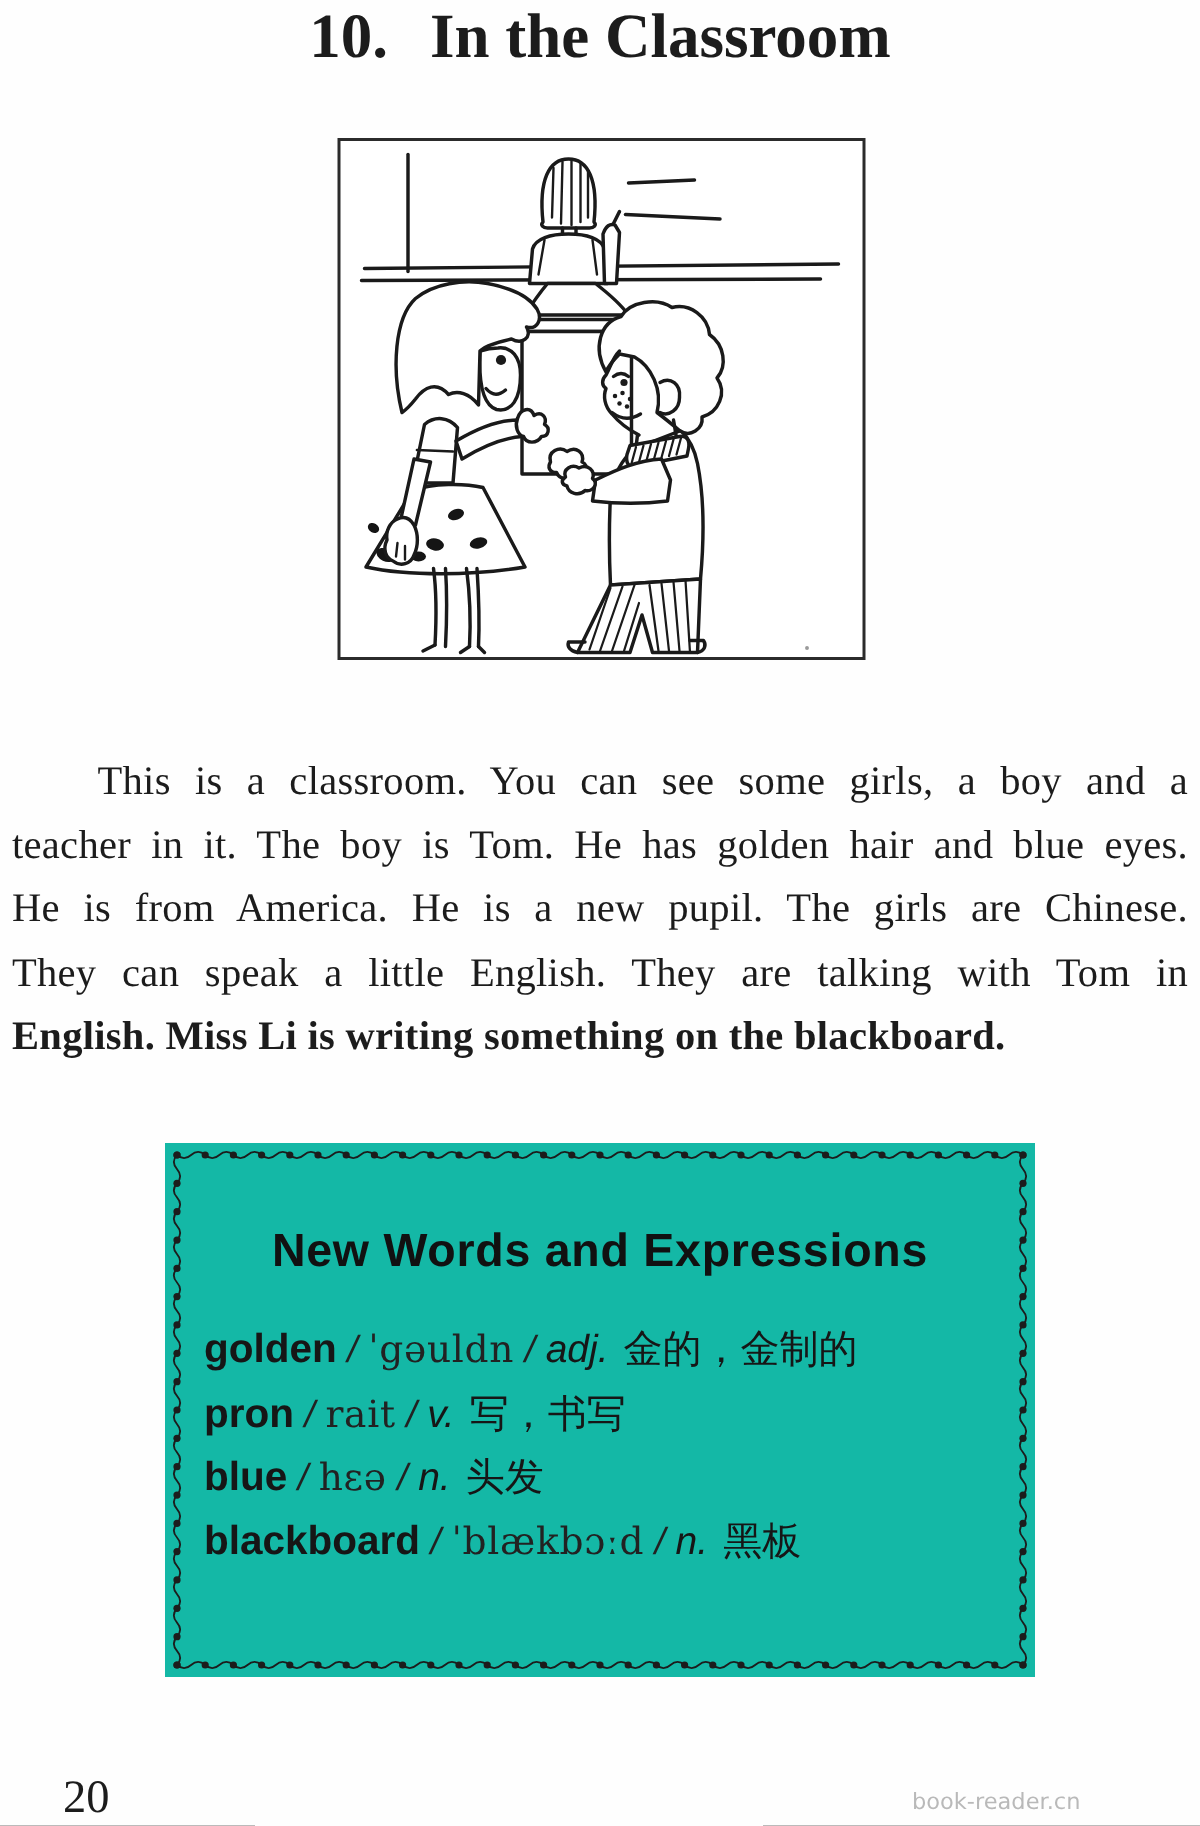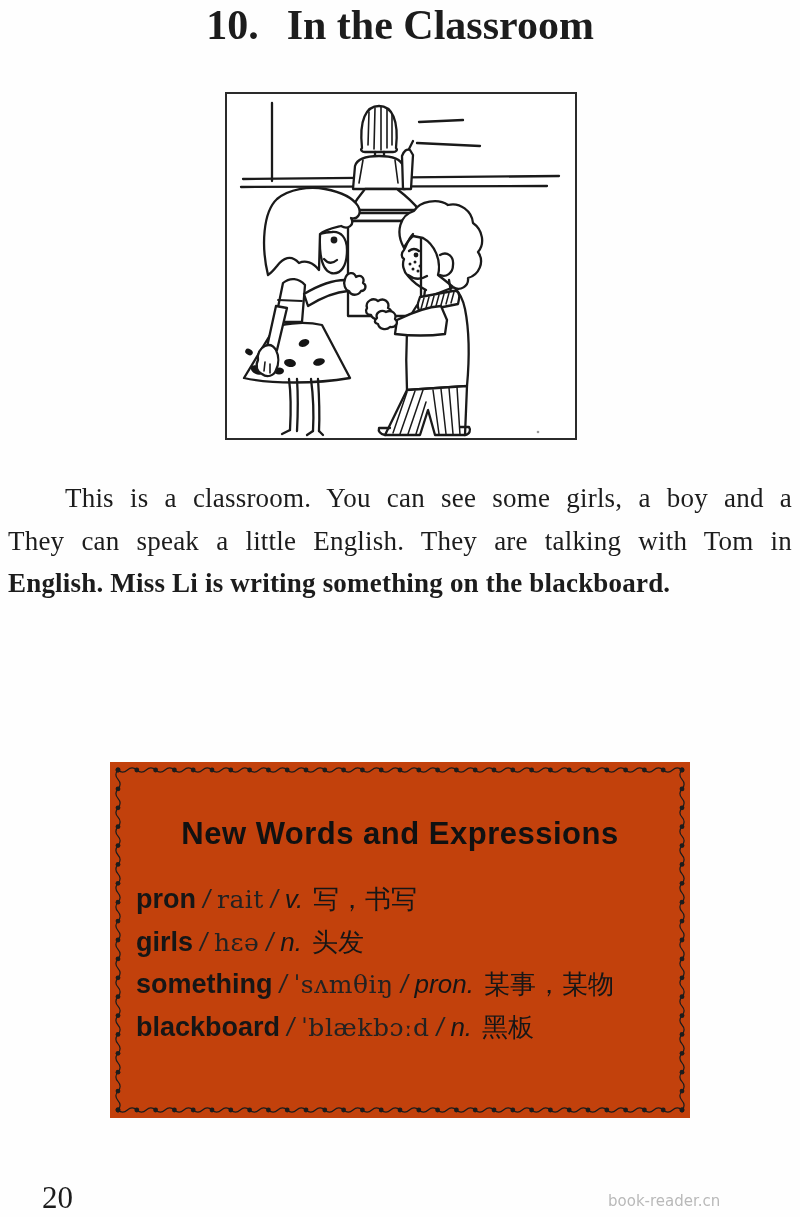--- a/index.html
+++ b/index.html
@@ -16,30 +16,30 @@
   }
   .title-num{margin-right:28px;}
   
   .illus{
     position:absolute; left:225px; top:92px; width:348px; height:344px;
     border:2px solid #2b2b2b; background:#fff;
   }
   .illus svg{display:block;}
   
   .story{
-    position:absolute; left:8px; top:477px; width:784px;
+    position:absolute; left:8px; top:499px; width:784px;
     font-size:27px; line-height:42.5px; letter-spacing:.2px;
   }
   .pline{text-align:justify; text-align-last:justify; white-space:normal;}
   .pline.first{text-indent:57px;}
   .pline.last{text-align-last:left;font-weight:bold;}
   
   .vbox{
     position:absolute; left:110px; top:762px; width:580px; height:356px;
-    background:#c2410c;
+    background:#14b8a6;
   }
   .vborder{position:absolute; left:0; top:0;}
   .vhead{
     position:absolute; left:0; top:54px; width:100%;
     text-align:center; font-family:"Liberation Sans", sans-serif;
     font-weight:bold; font-size:31px; letter-spacing:.5px; color:#111;
   }
   .ventries{position:absolute; left:26px; top:116px; width:530px;}
   .vrow{height:42.6px; line-height:42.6px; white-space:nowrap;}
   .vword{
@@ -151,20 +151,22 @@
         <path d="M180,296 L240,292 L238,341 L208,341 L201,316 L193,341 L158,341 Z" fill="#fff"></path>
         <path d="M166,339 L180,298 M173,340 L188,297 M181,340 L196,296 M189,340 L199,308 M212,340 L206,296 M219,340 L214,295 M226,340 L222,294 M233,341 L230,293" stroke-width="1.5"></path>
         <path d="M158,341 C153,340 151,337 152,334 L163,334 M238,341 C243,340 244,336 242,333 L233,333"></path>
         <circle cx="311" cy="338" r="1.3" fill="#9a9a9a" stroke="none"></circle>
       </g>
     </svg>
   </div>
 
   <div class="story">
     <div class="pline first">This is a classroom. You can see some girls, a boy and a</div>
+    <div class="pline">teacher in it. The boy is Tom. He has golden hair and blue eyes.</div>
+    <div class="pline">He is from America. He is a new pupil. The girls are Chinese.</div>
     <div class="pline">They can speak a little English. They are talking with Tom in</div>
     <div class="pline last">English. Miss Li is writing something on the blackboard.</div>
   </div>
 
   <div class="vbox">
     <svg id="vocab-border" class="vborder" width="580" height="356" viewBox="0 0 580 356">
         <path d="M8 8 Q12.7 12.2 17.4 8.0 Q22.1 3.8 26.8 8.0 Q31.5 12.2 36.2 8.0 Q40.9 3.8 45.6 8.0 Q50.3 12.2 55.0 8.0 Q59.7 3.8 64.4 8.0 Q69.1 12.2 73.8 8.0 Q78.5 3.8 83.2 8.0 Q87.9 12.2 92.6 8.0 Q97.3 3.8 102.0 8.0 Q106.7 12.2 111.4 8.0 Q116.1 3.8 120.8 8.0 Q125.5 12.2 130.2 8.0 Q134.9 3.8 139.6 8.0 Q144.3 12.2 149.0 8.0 Q153.7 3.8 158.4 8.0 Q163.1 12.2 167.8 8.0 Q172.5 3.8 177.2 8.0 Q181.9 12.2 186.6 8.0 Q191.3 3.8 196.0 8.0 Q200.7 12.2 205.4 8.0 Q210.1 3.8 214.8 8.0 Q219.5 12.2 224.2 8.0 Q228.9 3.8 233.6 8.0 Q238.3 12.2 243.0 8.0 Q247.7 3.8 252.4 8.0 Q257.1 12.2 261.8 8.0 Q266.5 3.8 271.2 8.0 Q275.9 12.2 280.6 8.0 Q285.3 3.8 290.0 8.0 Q294.7 12.2 299.4 8.0 Q304.1 3.8 308.8 8.0 Q313.5 12.2 318.2 8.0 Q322.9 3.8 327.6 8.0 Q332.3 12.2 337.0 8.0 Q341.7 3.8 346.4 8.0 Q351.1 12.2 355.8 8.0 Q360.5 3.8 365.2 8.0 Q369.9 12.2 374.6 8.0 Q379.3 3.8 384.0 8.0 Q388.7 12.2 393.4 8.0 Q398.1 3.8 402.8 8.0 Q407.5 12.2 412.2 8.0 Q416.9 3.8 421.6 8.0 Q426.3 12.2 431.0 8.0 Q435.7 3.8 440.4 8.0 Q445.1 12.2 449.8 8.0 Q454.5 3.8 459.2 8.0 Q463.9 12.2 468.6 8.0 Q473.3 3.8 478.0 8.0 Q482.7 12.2 487.4 8.0 Q492.1 3.8 496.8 8.0 Q501.5 12.2 506.2 8.0 Q510.9 3.8 515.6 8.0 Q520.3 12.2 525.0 8.0 Q529.7 3.8 534.4 8.0 Q539.1 12.2 543.8 8.0 Q548.5 3.8 553.2 8.0 Q557.9 12.2 562.6 8.0 Q567.3 3.8 572.0 8.0" fill="none" stroke="#1c1c1c" stroke-width="1.2"></path>
         <circle cx="8.0" cy="8.0" r="2.4" fill="#1c1c1c"></circle>
         <circle cx="26.8" cy="8.0" r="2.4" fill="#1c1c1c"></circle>
         <circle cx="45.6" cy="8.0" r="2.4" fill="#1c1c1c"></circle>
@@ -265,27 +267,27 @@
         <circle cx="572.0" cy="253.6" r="2.4" fill="#1c1c1c"></circle>
         <circle cx="572.0" cy="272.4" r="2.4" fill="#1c1c1c"></circle>
         <circle cx="572.0" cy="291.3" r="2.4" fill="#1c1c1c"></circle>
         <circle cx="572.0" cy="310.2" r="2.4" fill="#1c1c1c"></circle>
         <circle cx="572.0" cy="329.1" r="2.4" fill="#1c1c1c"></circle>
         <circle cx="572.0" cy="348.0" r="2.4" fill="#1c1c1c"></circle>
       </svg>
     <div class="vhead">New Words and Expressions</div>
     <div class="ventries">
       <div class="vrow">
+        <span class="vword">golden</span><span class="vslash">/</span><span class="vphon">ˈgəuldn</span><span class="vslash">/</span><span class="vpos">adj.</span><span class="vmeaning">金的，金制的</span>
+      </div>
+      <div class="vrow">
         <span class="vword">pron</span><span class="vslash">/</span><span class="vphon">rait</span><span class="vslash">/</span><span class="vpos">v.</span><span class="vmeaning">写，书写</span>
       </div>
       <div class="vrow">
-        <span class="vword">girls</span><span class="vslash">/</span><span class="vphon">hɛə</span><span class="vslash">/</span><span class="vpos">n.</span><span class="vmeaning">头发</span>
-      </div>
-      <div class="vrow">
-        <span class="vword">something</span><span class="vslash">/</span><span class="vphon">ˈsʌmθiŋ</span><span class="vslash">/</span><span class="vpos">pron.</span><span class="vmeaning">某事，某物</span>
+        <span class="vword">blue</span><span class="vslash">/</span><span class="vphon">hɛə</span><span class="vslash">/</span><span class="vpos">n.</span><span class="vmeaning">头发</span>
       </div>
       <div class="vrow">
         <span class="vword">blackboard</span><span class="vslash">/</span><span class="vphon">ˈblækbɔːd</span><span class="vslash">/</span><span class="vpos">n.</span><span class="vmeaning">黑板</span>
       </div>
     </div>
   </div>
 
   <div class="pageno">20</div>
   <div class="watermark">book-reader.cn</div>
 

